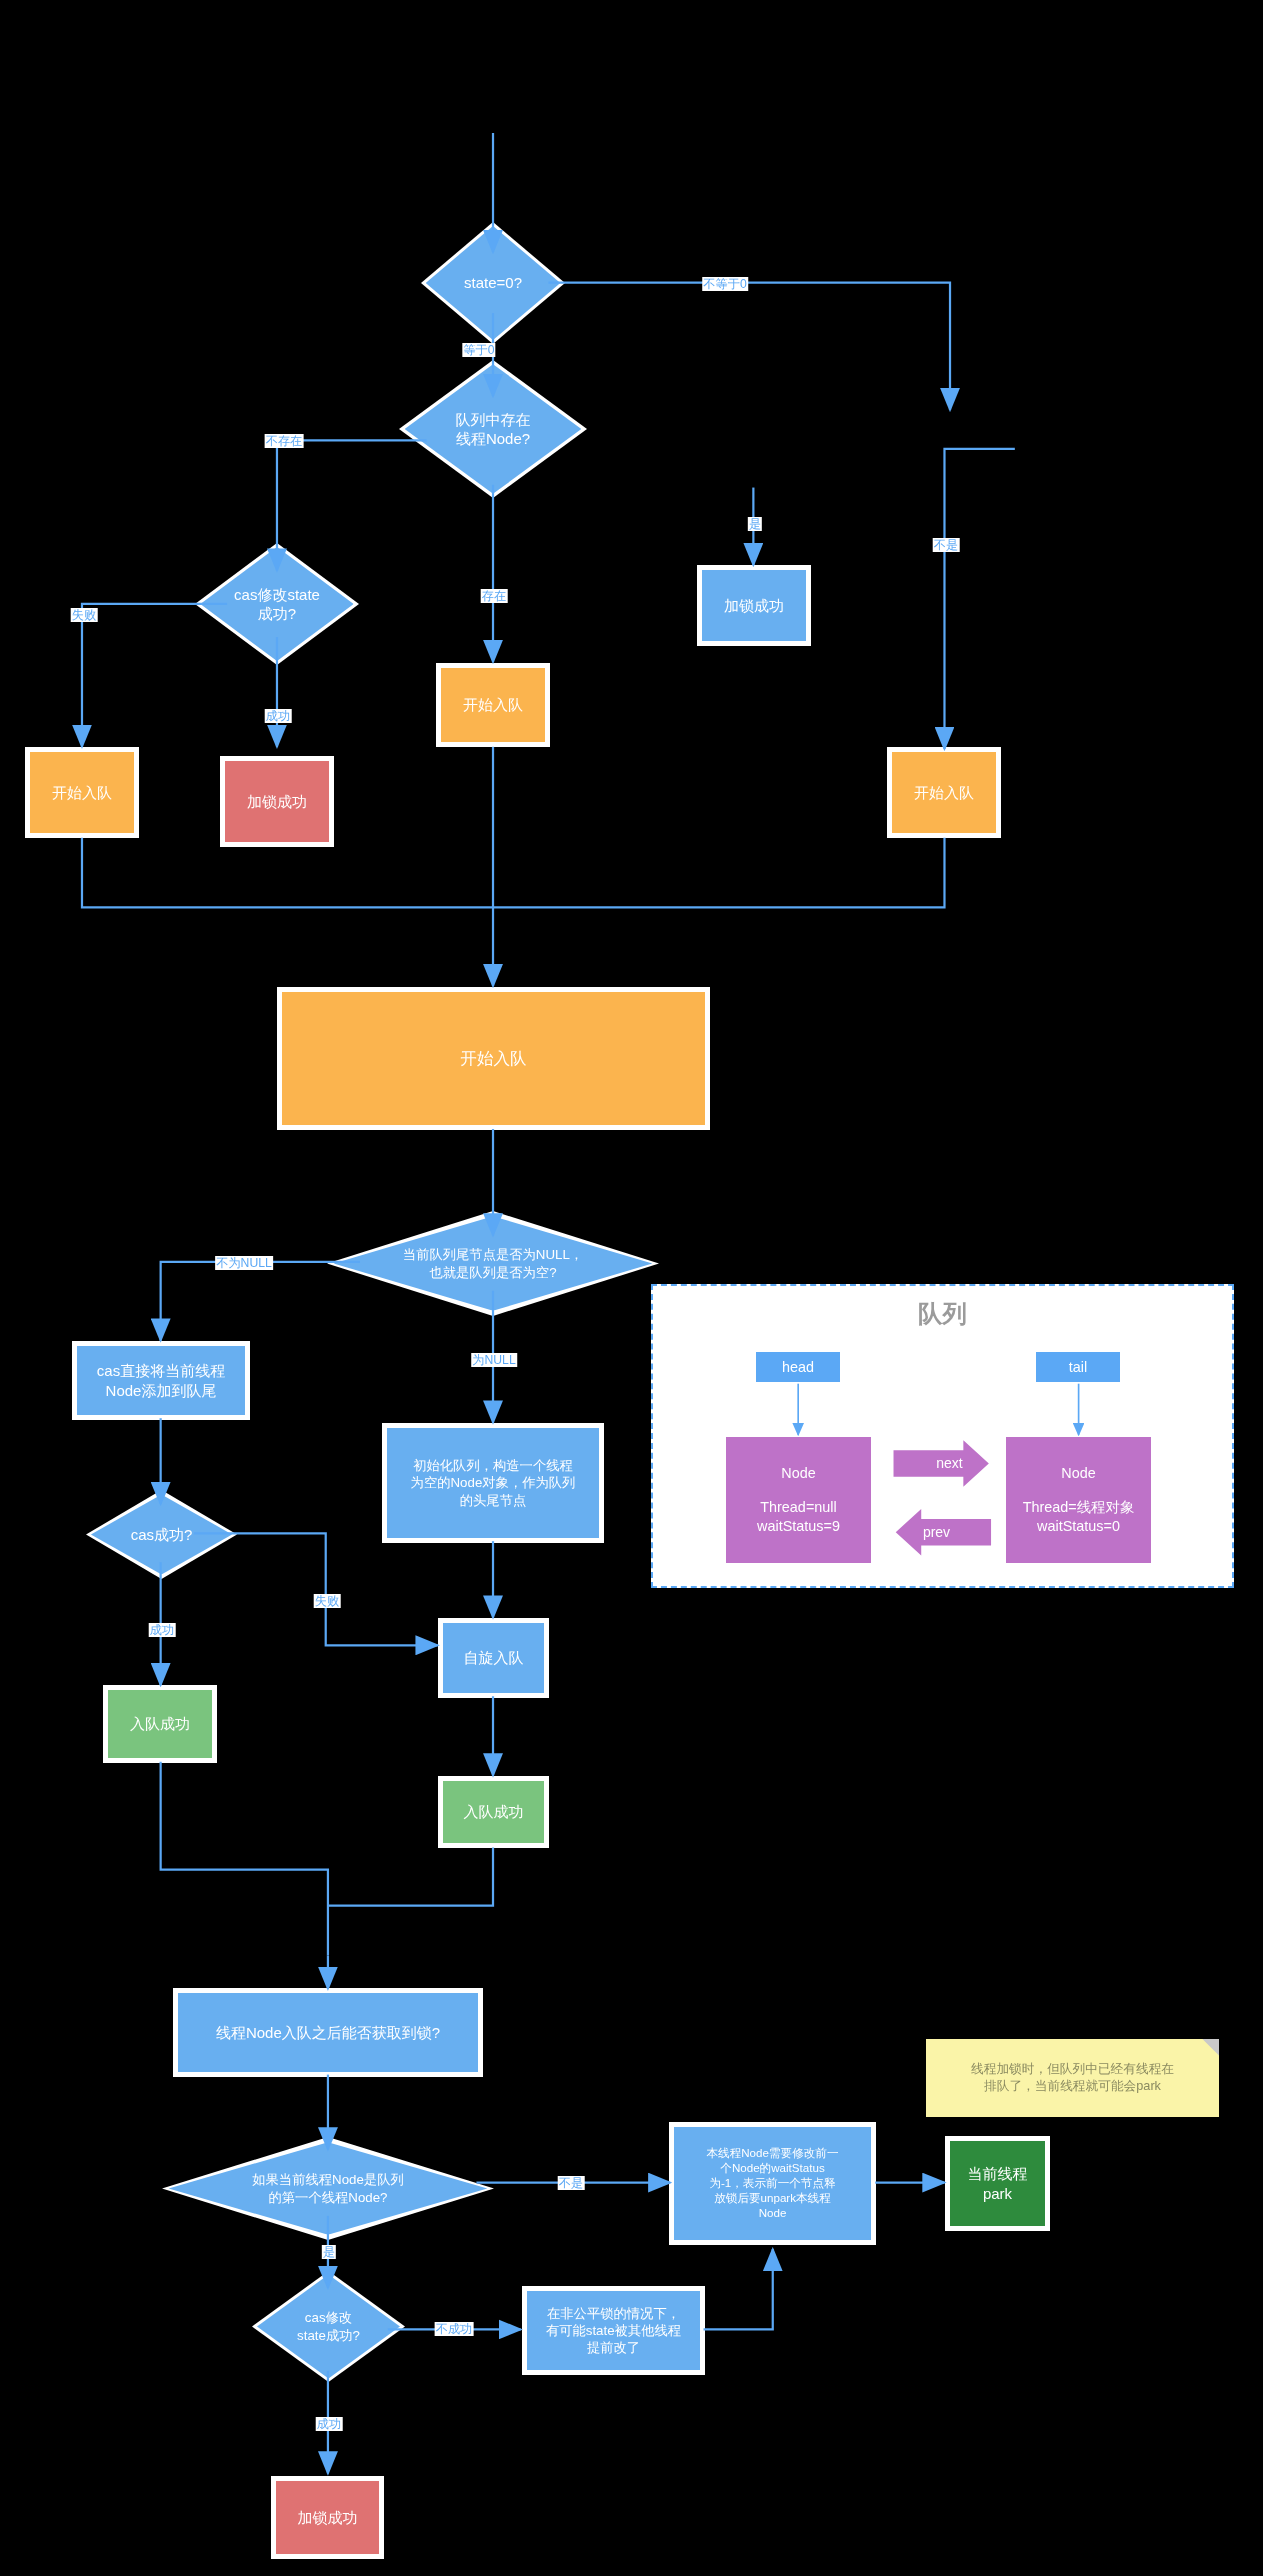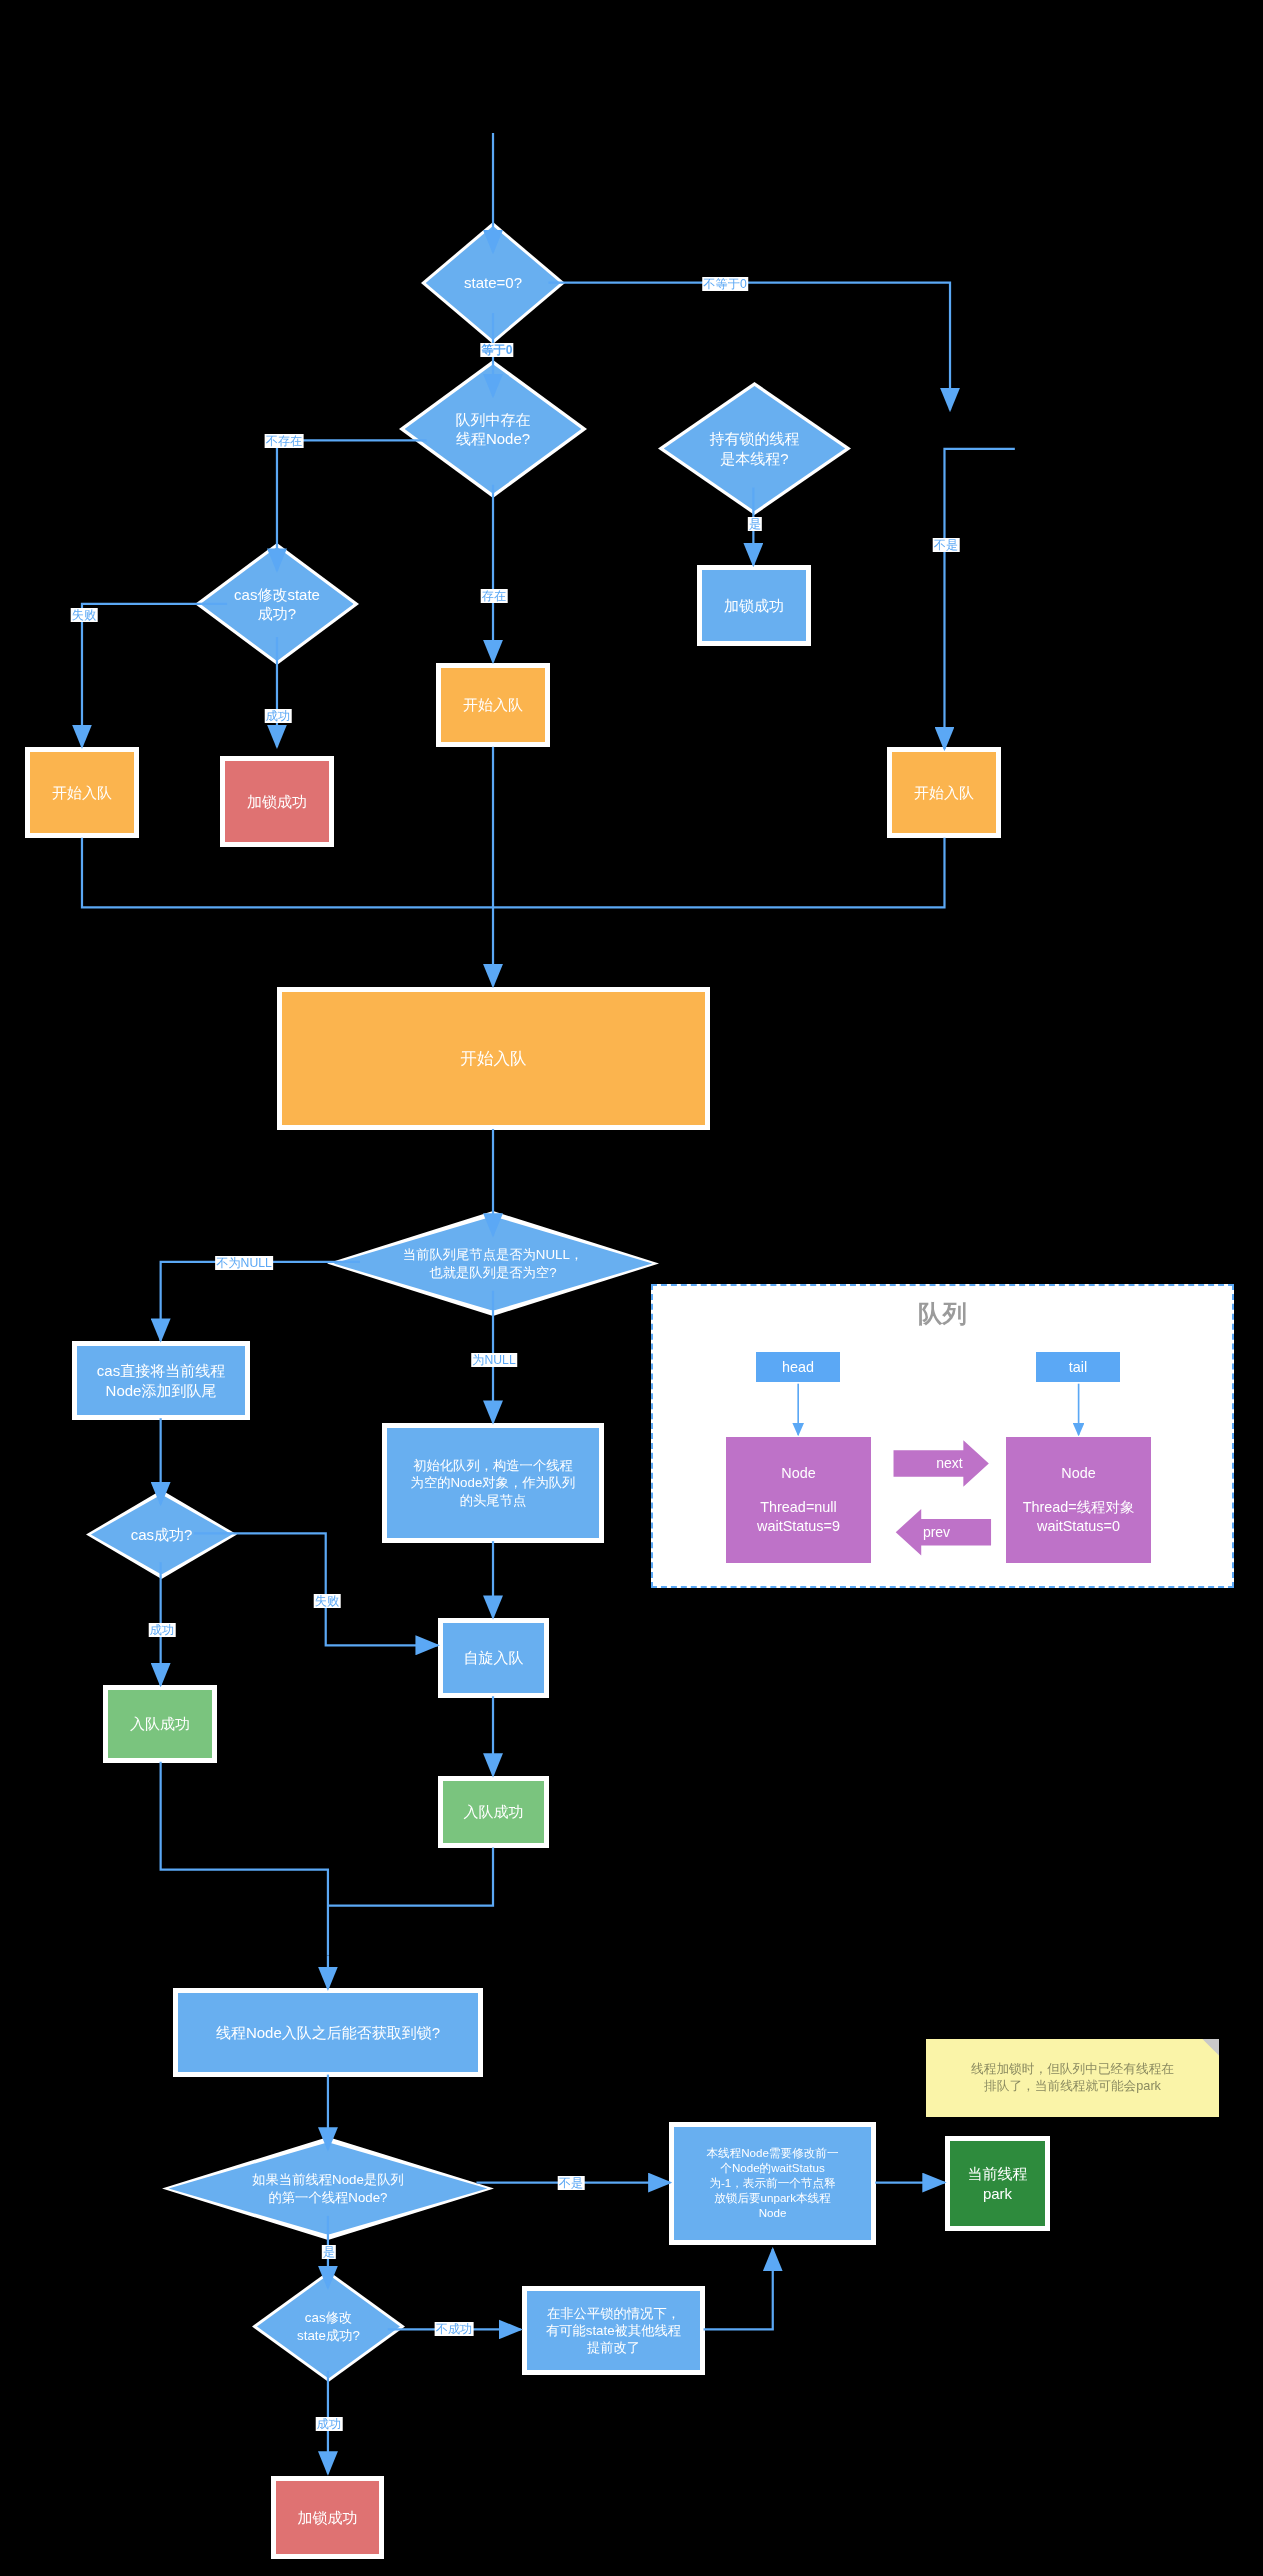--- a/index.html
+++ b/index.html
@@ -138,26 +138,20 @@
     <div class="dtext fs18">state=0?</div>
   </div>
 
   <div class="diamond" style="left:399px;top:360px;width:188px;height:138px;">
     <div class="dborder"></div>
     <div class="dshape" style="transform:scale(0.94);"></div>
     <div class="dtext fs18">队列中存在
 线程Node?</div>
   </div>
 
-  <div class="diamond" style="left:658px;top:382px;width:193px;height:133px;">
-    <div class="dborder"></div>
-    <div class="dshape" style="transform:scale(0.94);"></div>
-    <div class="dtext fs18">持有锁的线程
-是本线程?</div>
-  </div>
 
   <div class="diamond" style="left:195px;top:543px;width:164px;height:122px;">
     <div class="dborder"></div>
     <div class="dshape" style="transform:scale(0.935);"></div>
     <div class="dtext fs18">cas修改state
 成功?</div>
   </div>
 
   <div class="node blue fs18" style="left:697px;top:565px;width:114px;height:81px;">加锁成功</div>
 
@@ -222,21 +216,21 @@
 state成功?</div>
   </div>
 
   <div class="node blue fs16" style="left:522px;top:2286px;width:183px;height:89px;">在非公平锁的情况下，
 有可能state被其他线程
 提前改了</div>
 
   <div class="node red fs18" style="left:271px;top:2476px;width:113px;height:83px;">加锁成功</div>
 
   <div class="elabel" style="left:725px;top:284px;">不等于0</div>
-  <div class="elabel" style="left:497px;top:350px;font-weight:bold;">等于0</div>
+  <div class="elabel" style="left:479px;top:350px;">等于0</div>
   <div class="elabel" style="left:284px;top:441px;">不存在</div>
   <div class="elabel" style="left:494px;top:596px;">存在</div>
   <div class="elabel" style="left:755px;top:524px;">是</div>
   <div class="elabel" style="left:946px;top:545px;">不是</div>
   <div class="elabel" style="left:84px;top:615px;">失败</div>
   <div class="elabel" style="left:278px;top:716px;">成功</div>
   <div class="elabel" style="left:244px;top:1263px;">不为NULL</div>
   <div class="elabel" style="left:494px;top:1360px;">为NULL</div>
   <div class="elabel" style="left:327px;top:1601px;">失败</div>
   <div class="elabel" style="left:162px;top:1630px;">成功</div>

